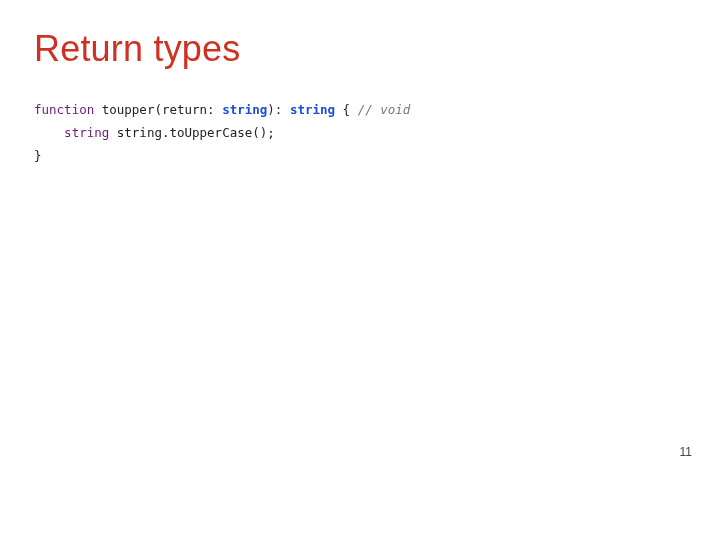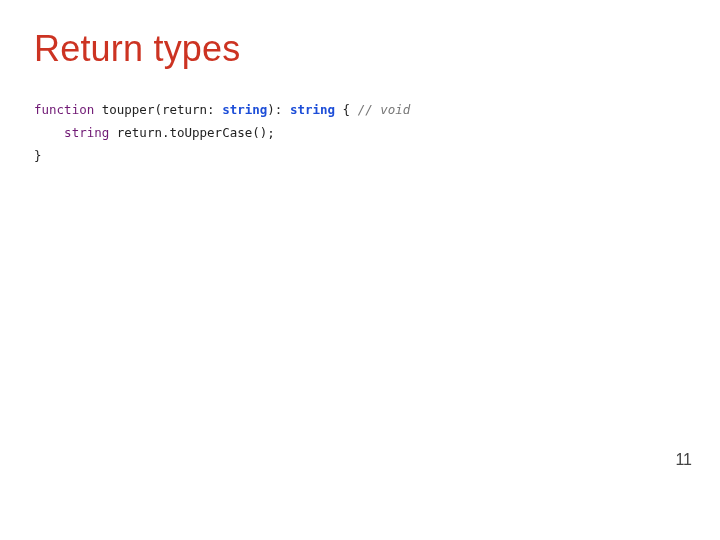--- a/index.html
+++ b/index.html
@@ -29,30 +29,30 @@
     font-size: 12.5px;
     line-height: 1.85;
     color: #222222;
     white-space: pre;
   }
   .kw   { color: #701a75; }  
   .type { color: #1d4ed8; font-weight: bold; } 
   .cm   { color: #777777; font-style: italic; } 
   .pagenum {
     position: absolute;
-    bottom: 18px;
+    bottom: 28px;
     right: 28px;
-    font-size: 16px;
+    font-size: 12px;
     color: #444444;
   }
 </style>
 </head>
 <body>
 
 <div class="slide">
   <h1 class="title">Return types</h1>
 
   <div class="code"><span><span class="kw">function</span><span> toupper(return: </span><span class="type">string</span><span>): </span><span class="type">string</span><span> { </span><span class="cm">// void</span></span>
-<span><span>    </span><span class="kw">string</span><span> return.toUpperCase();</span></span>
+<span><span>    </span><span class="kw">string</span><span> string.toUpperCase();</span></span>
 <span>}</span></div>
 
   <div class="pagenum">11</div>
 </div>
 
 </body></html>

